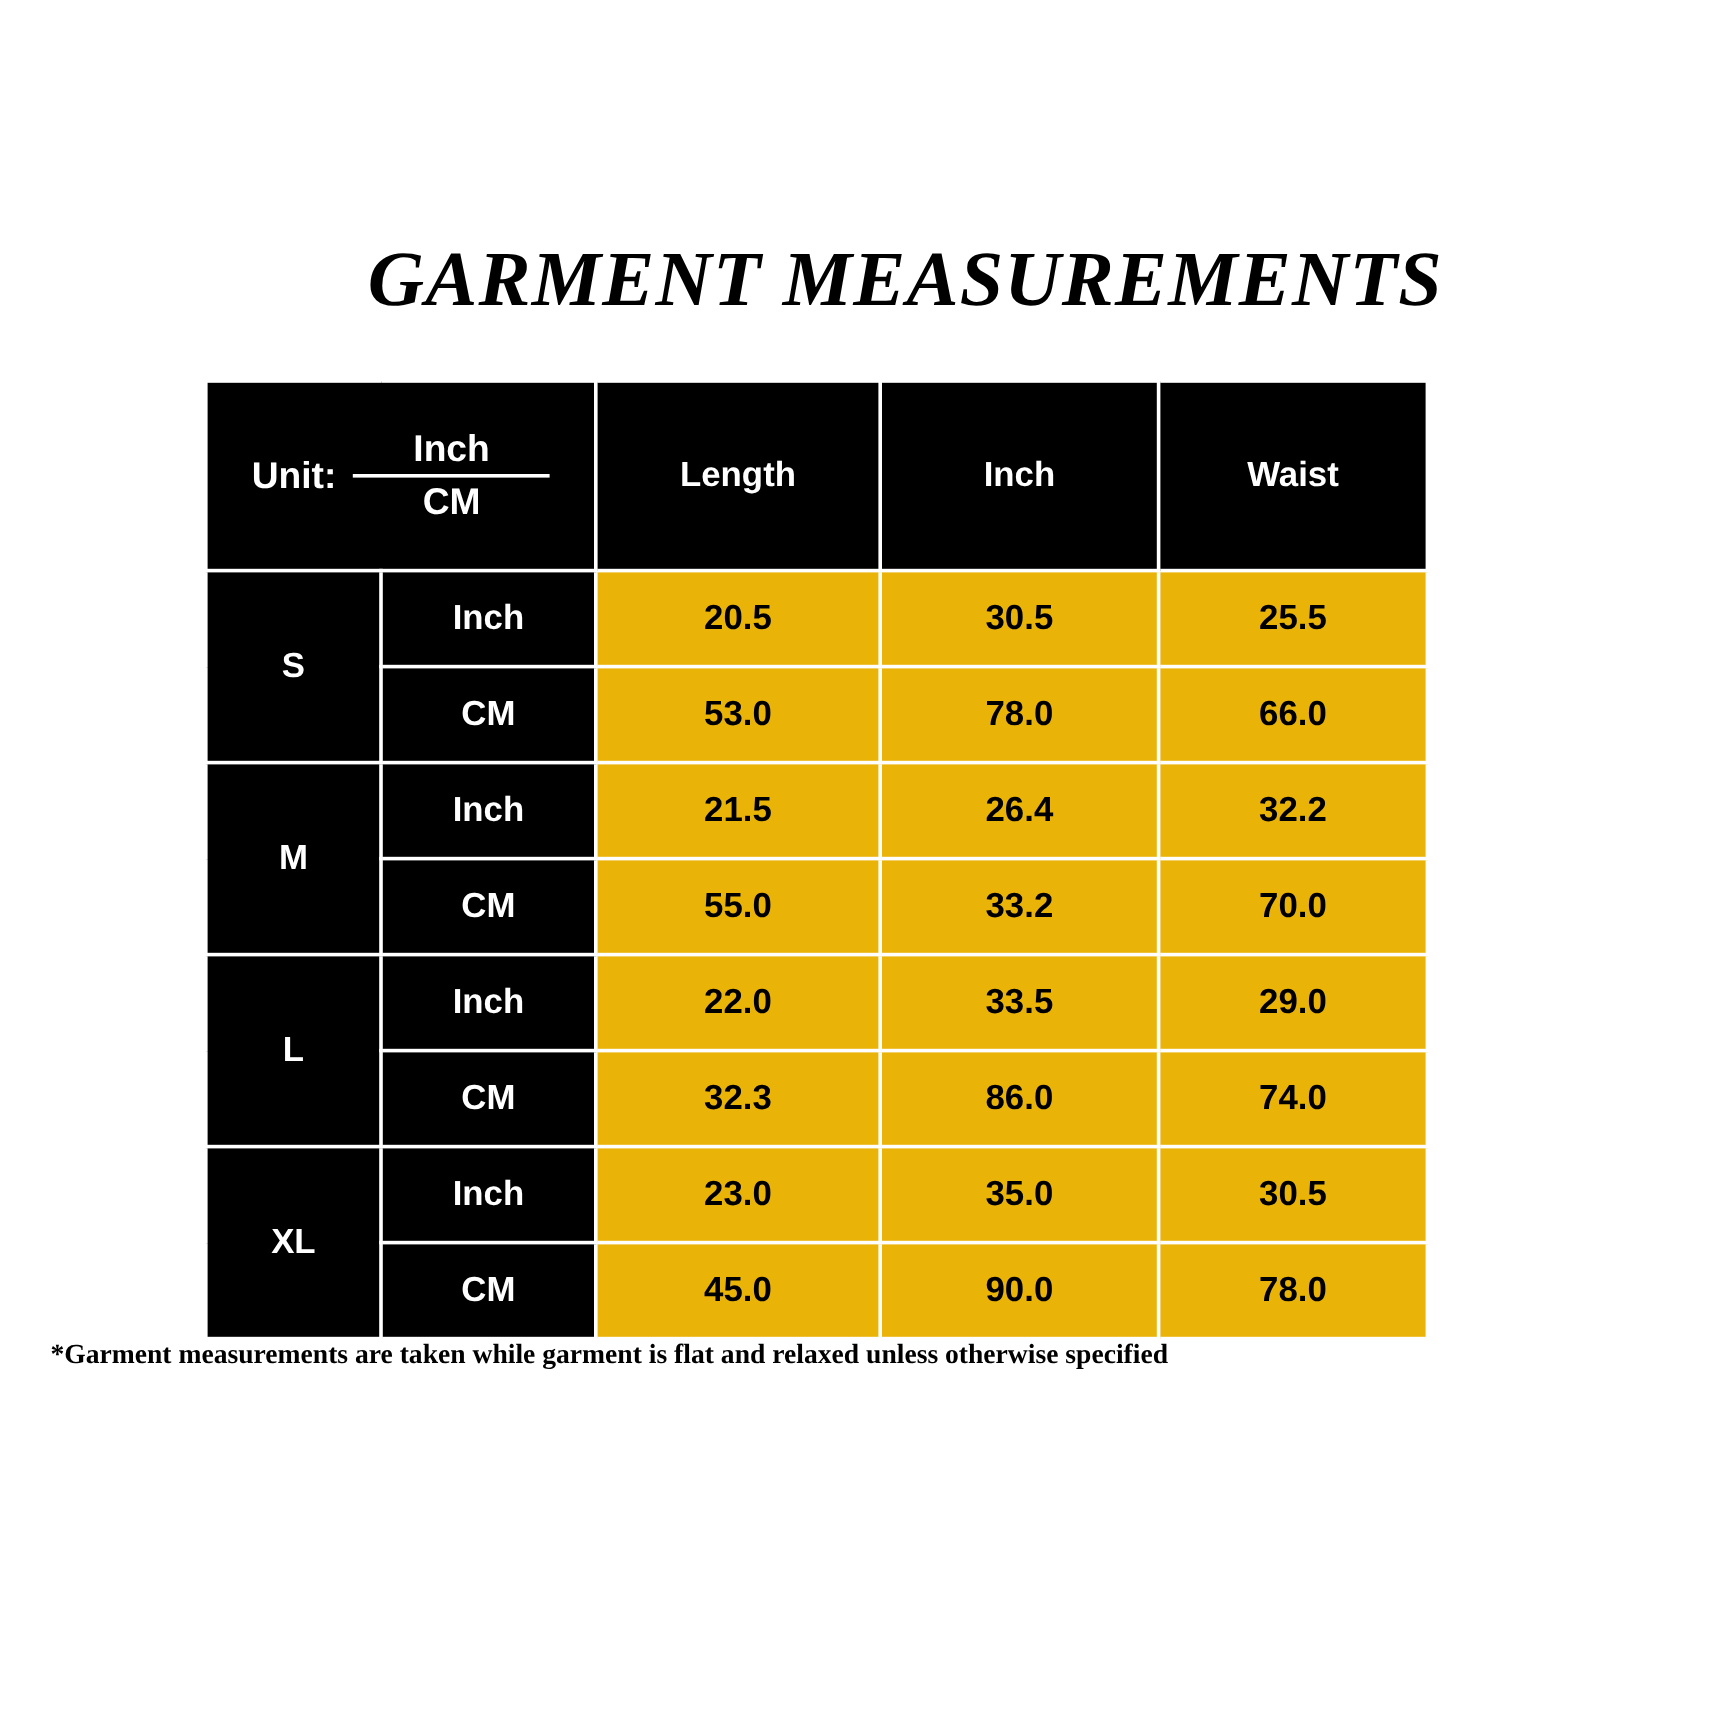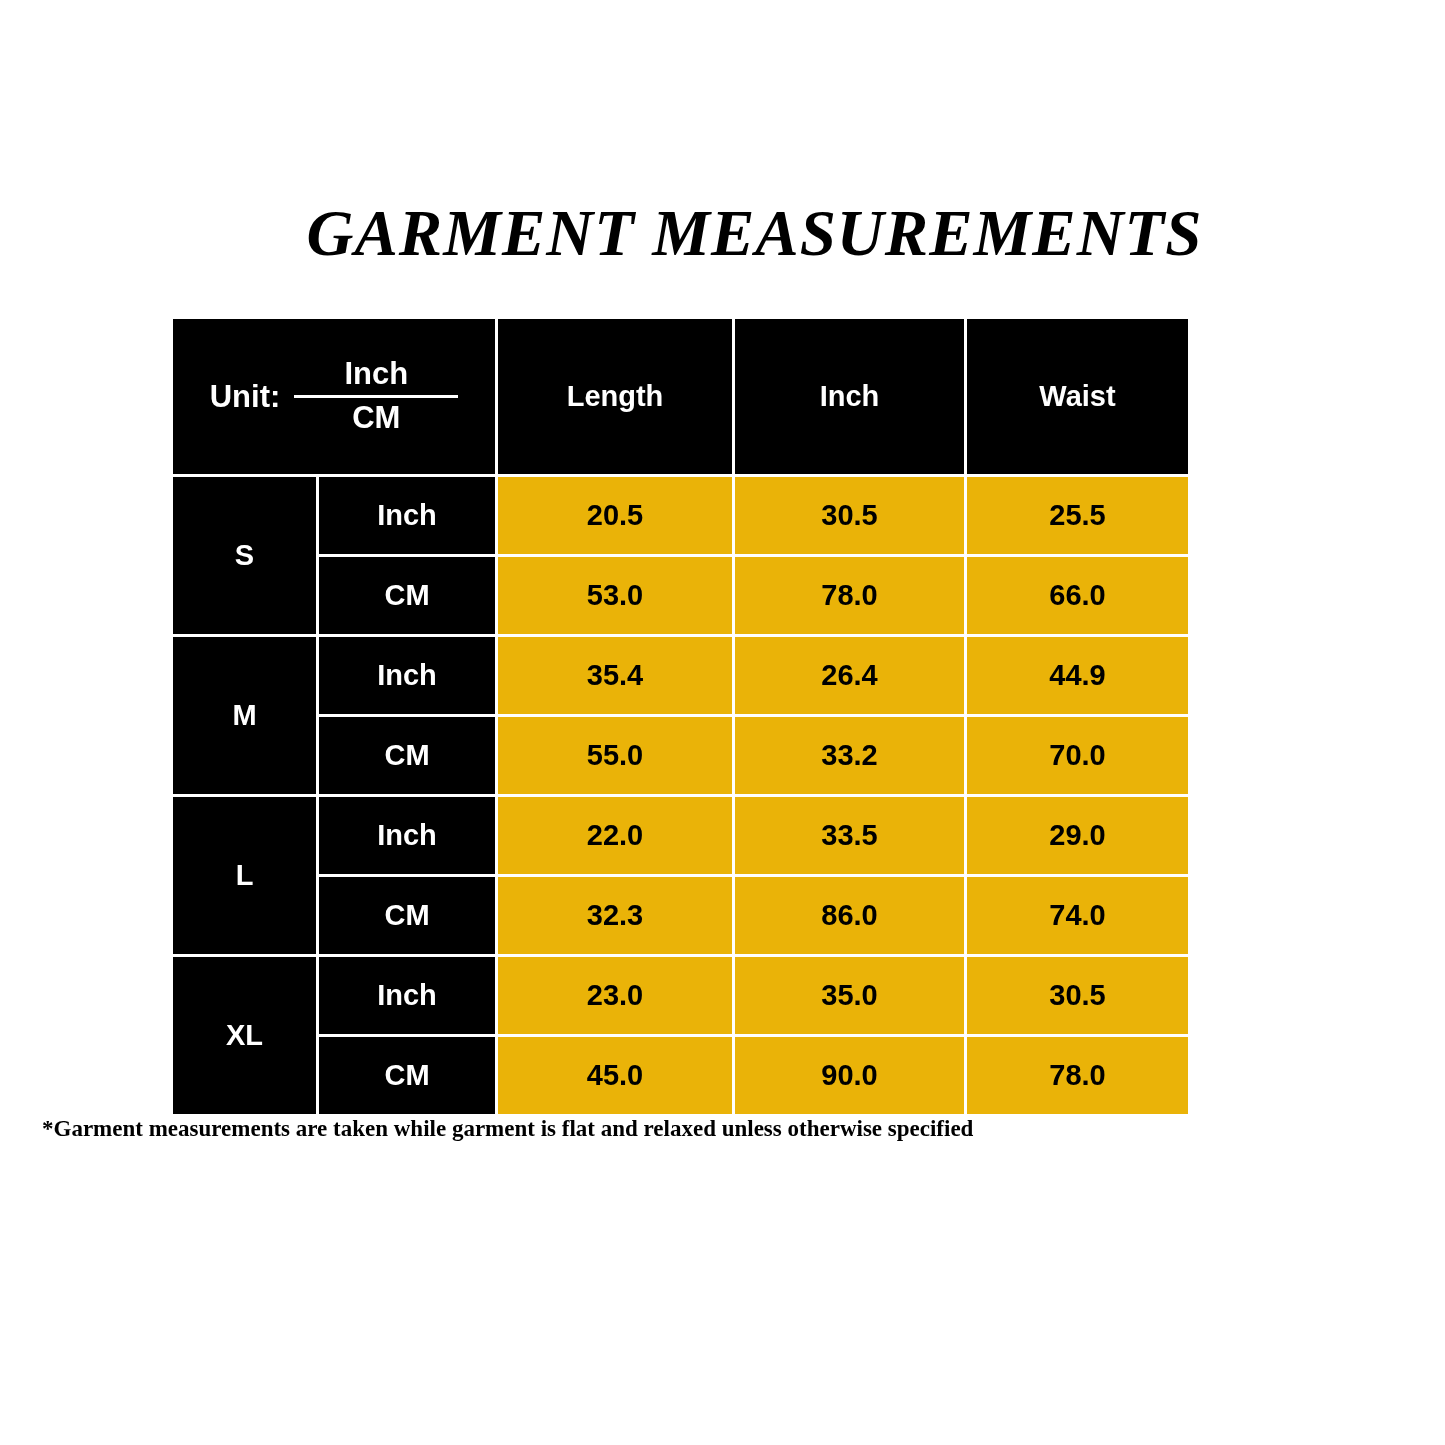--- a/index.html
+++ b/index.html
@@ -186,23 +186,23 @@
         <tr>
           <td class="unit-row-cell">CM</td>
           <td class="val-cell">53.0</td>
           <td class="val-cell">78.0</td>
           <td class="val-cell">66.0</td>
         </tr>
 
         <tr>
           <td class="size-cell" rowspan="2">M</td>
           <td class="unit-row-cell">Inch</td>
-          <td class="val-cell">35.4</td>
+          <td class="val-cell">21.5</td>
           <td class="val-cell">26.4</td>
-          <td class="val-cell">44.9</td>
+          <td class="val-cell">32.2</td>
         </tr>
         <tr>
           <td class="unit-row-cell">CM</td>
           <td class="val-cell">55.0</td>
           <td class="val-cell">33.2</td>
           <td class="val-cell">70.0</td>
         </tr>
 
         <tr>
           <td class="size-cell" rowspan="2">L</td>

